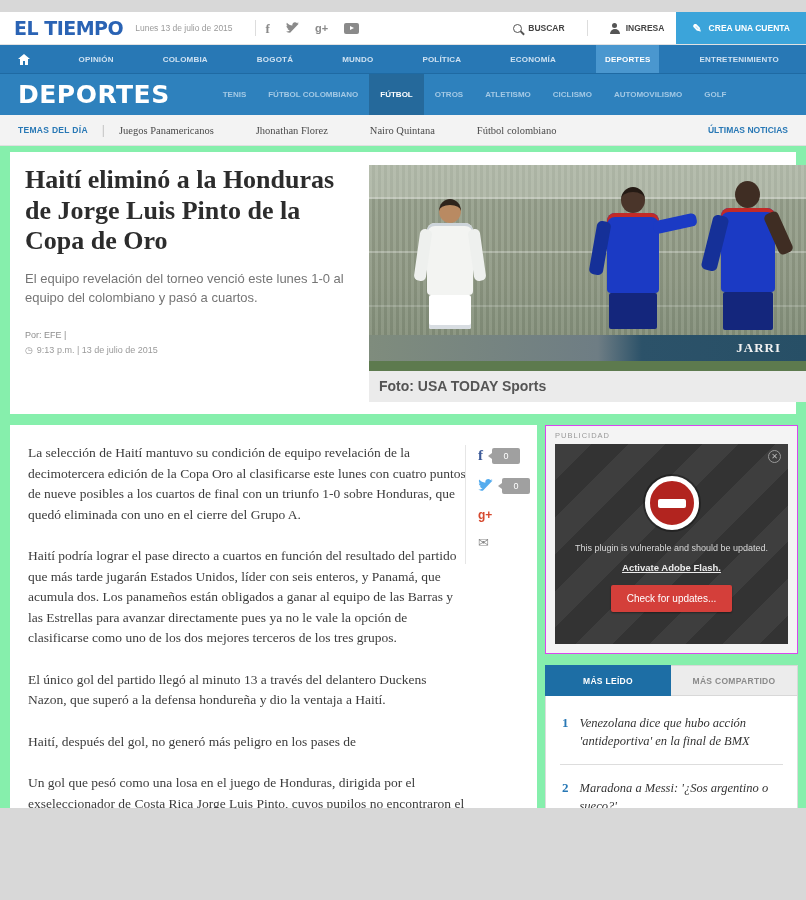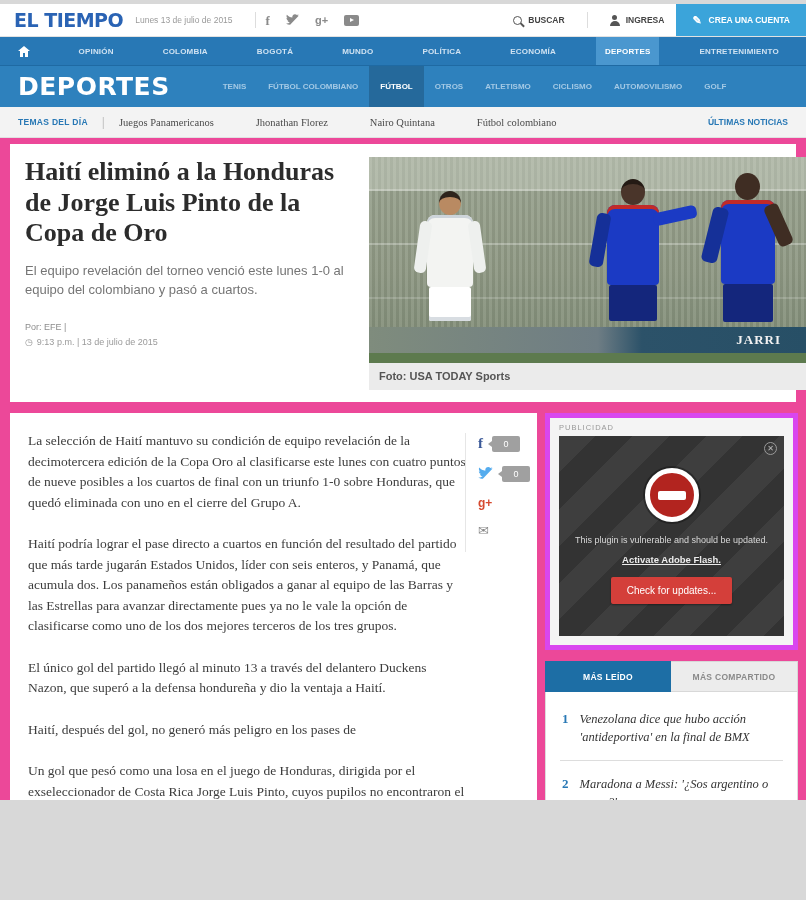--- a/index.html
+++ b/index.html
@@ -1,17 +1,17 @@
 <!DOCTYPE html>
 <html><head>
 <meta charset="utf-8">
 <style>
   * { margin:0; padding:0; box-sizing:border-box; }
   body { background:#d8d8d8; font-family:"Liberation Sans", sans-serif; }
-  .viewport { width:806px; height:796px; overflow:hidden; background:#ec4899; position:relative; margin:4px auto; }
+  .viewport { width:806px; height:796px; overflow:hidden; background:#86efac; position:relative; margin:12px auto; }
 
   
   .topbar { height:33px; background:#fff; border-bottom:1px solid #e2e2e2; display:flex; align-items:center; padding-left:14px; }
   .logo { font-family:"DejaVu Sans", sans-serif; font-weight:800; font-size:19px; color:#2a63b4; letter-spacing:-0.5px; margin-right:12px; }
   .topdate { font-size:8.5px; color:#9a9a9a; margin-right:12px; }
   .vdiv { width:1px; height:16px; background:#ddd; margin:0 10px; }
   .tsocial { display:flex; align-items:center; gap:16px; }
   .tso { color:#8a8a8a; font-size:13px; line-height:1; cursor:pointer; }
   .fb-glyph { font-family:"Liberation Serif", serif; font-weight:bold; }
   .gp-glyph { font-weight:bold; font-size:11px; }
@@ -63,39 +63,39 @@
   .rail { position:absolute; left:0; right:0; height:2px; background:rgba(255,255,255,0.28); }
   .boards { position:absolute; left:0; right:0; bottom:10px; height:26px; background:linear-gradient(90deg,#7f8c7d 0%,#6e7d84 52%,#2c5269 62%,#274f66 100%); display:flex; align-items:center; justify-content:flex-end; }
   .board-text { color:#f2f2f2; font-family:"Liberation Serif", serif; font-weight:bold; font-size:13px; letter-spacing:1px; margin-right:28px; }
   .pitch { position:absolute; left:0; right:0; bottom:0; height:10px; background:#5d7a4e; }
   .player { position:absolute; }
   .head { border-radius:50%; position:absolute; }
   .torso { position:absolute; border-radius:8px 8px 4px 4px; }
   .arm { position:absolute; border-radius:5px; }
   .shorts { position:absolute; border-radius:2px; }
   .photo-caption { background:#ebebeb; padding:7px 10px 8px; }
-  .credit { font-size:11px; font-weight:bold; color:#555; }
+  .credit { font-size:14px; font-weight:bold; color:#555; }
   .caption { font-size:9.5px; color:#8a8a8a; margin-top:5px; }
 
   
   .content { display:flex; gap:8px; margin:11px 10px 0; align-items:stretch; }
   .body-card { background:#fff; width:527px; flex:none; padding:18px 0 18px 18px; position:relative; min-height:560px; }
   .body-text { width:438px; }
   .para { font-family:"Liberation Serif", serif; font-size:13.5px; line-height:1.52; color:#3c3c3c; margin-bottom:21px; }
   .share-rail { position:absolute; top:20px; right:8px; width:64px; border-left:1px solid #e6e6e6; padding:2px 0 14px 12px; display:flex; flex-direction:column; gap:13px; }
   .share-row { display:flex; align-items:center; gap:5px; }
   .sh-fb { color:#3b5998; font-family:"Liberation Serif", serif; font-weight:bold; font-size:15px; cursor:pointer; }
   .sh-gp { color:#d6492f; font-weight:bold; font-size:12px; cursor:pointer; }
   .sh-mail { color:#8a8a8a; font-size:13px; cursor:pointer; }
   .count-bubble { min-width:28px; background:#a0a0a0; color:#fff; font-size:9px; text-align:center; padding:3px 4px; border-radius:2px; position:relative; margin-left:4px; }
   .count-bubble::before { content:''; position:absolute; left:-4px; top:5px; border-right:4px solid #a0a0a0; border-top:3px solid transparent; border-bottom:3px solid transparent; }
 
   
   .sidebar { width:253px; flex:none; display:flex; flex-direction:column; }
-  .ad-box { border:5px solid #d946ef; background:#f4f4f4; padding-bottom:9px; }
+  .ad-box { border:1px solid #d946ef; background:#f4f4f4; padding-bottom:9px; }
   .ad-label { font-size:7.5px; color:#999; letter-spacing:1px; padding:5px 9px 4px; }
   .plugin { margin:0 9px; height:200px; position:relative;
     background:repeating-linear-gradient(135deg,#3e3e3e 0 26px,#333333 26px 52px);
     display:flex; flex-direction:column; align-items:center; justify-content:center; gap:9px; }
   .plugin-close { position:absolute; top:6px; right:7px; width:13px; height:13px; border-radius:50%; border:1px solid #9a9a9a; color:#bbb; font-size:8px; line-height:11px; text-align:center; cursor:pointer; }
   .no-icon { width:54px; height:54px; border-radius:50%; background:#b2241f; border:5px solid #fff; box-shadow:0 0 0 2px rgba(0,0,0,0.3); position:relative; margin-bottom:4px; }
   .no-icon::after { content:''; position:absolute; width:28px; height:9px; border-radius:2px; background:#fff; left:8px; top:17.5px; }
   .plugin-text { color:#d8d8d8; font-size:9px; text-align:center; padding:0 12px; }
   .plugin-link { color:#ececec; font-size:9.5px; font-weight:bold; text-decoration:underline; cursor:pointer; }
   .plugin-btn { background:#d43f3a; color:#fff; font-size:10px; padding:8px 16px; border-radius:2px; margin-top:3px; cursor:pointer; box-shadow:0 1px 2px rgba(0,0,0,0.4); }

